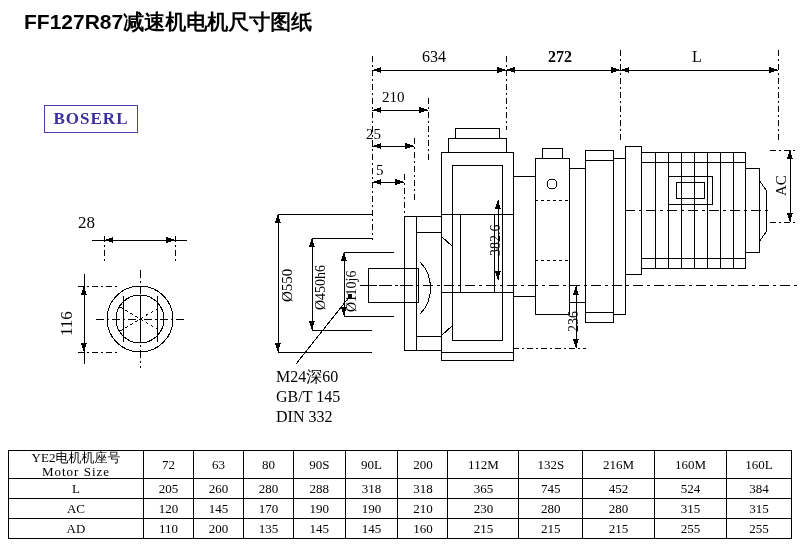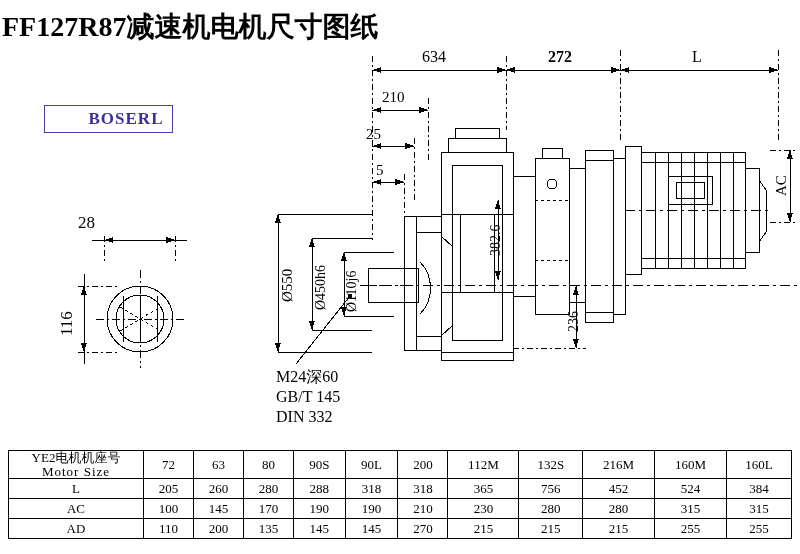--- a/index.html
+++ b/index.html
@@ -7,36 +7,35 @@
     width:800px;height:554px;
     background:#ffffff;
     font-family:"Liberation Serif", serif;
     color:#000;
     position:relative;
     overflow:hidden;
   }
   #root{position:absolute;left:0;top:0;width:800px;height:554px;}
 
   .title{
-    position:absolute;left:2px;top:8px;
-    font-family:Liberation Serif, serif;
-    font-weight:bold;font-size:28px;letter-spacing:0px;
+    position:absolute;left:24px;top:8px;
+    font-family:Liberation Sans, sans-serif;
+    font-weight:bold;font-size:21px;letter-spacing:0px;
     white-space:nowrap;
   }
 
   .logo{
     position:absolute;left:44px;top:105px;
     width:92px;height:26px;
     border:1px solid #4a3fa8;
     color:#3b2f9e;
     font-family:"Liberation Serif", serif;
     font-weight:bold;font-size:17px;
     display:flex;align-items:center;justify-content:center;
     letter-spacing:1px;
-    padding-left:35px;
   }
 
   svg.draw{position:absolute;left:0;top:0;width:800px;height:554px;}
 
   
   .spec-table{
     position:absolute;left:8px;top:450px;
     border-collapse:collapse;
     font-family:"Liberation Serif", serif;
     font-size:13px;
@@ -267,47 +266,47 @@
       </tr>
       <tr>
         <td class="rowlabel">L</td>
         <td>205</td>
         <td>260</td>
         <td>280</td>
         <td>288</td>
         <td>318</td>
         <td>318</td>
         <td>365</td>
-        <td>756</td>
+        <td>745</td>
         <td>452</td>
         <td>524</td>
         <td>384</td>
       </tr>
       <tr>
         <td class="rowlabel">AC</td>
-        <td>100</td>
+        <td>120</td>
         <td>145</td>
         <td>170</td>
         <td>190</td>
         <td>190</td>
         <td>210</td>
         <td>230</td>
         <td>280</td>
         <td>280</td>
         <td>315</td>
         <td>315</td>
       </tr>
       <tr>
         <td class="rowlabel">AD</td>
         <td>110</td>
         <td>200</td>
         <td>135</td>
         <td>145</td>
         <td>145</td>
-        <td>270</td>
+        <td>160</td>
         <td>215</td>
         <td>215</td>
         <td>215</td>
         <td>255</td>
         <td>255</td>
       </tr>
     </tbody>
   </table>
 
 </div>

